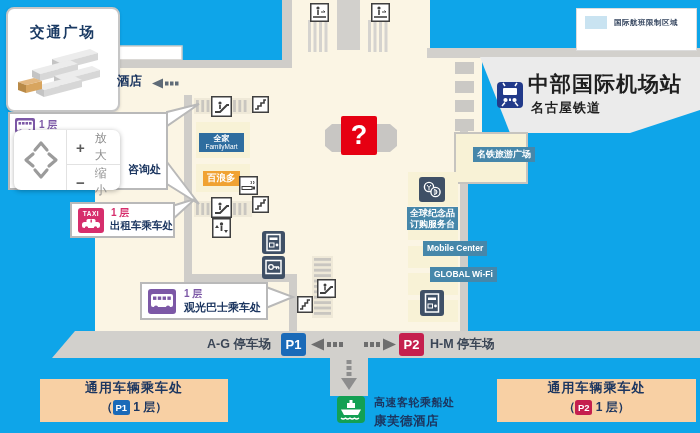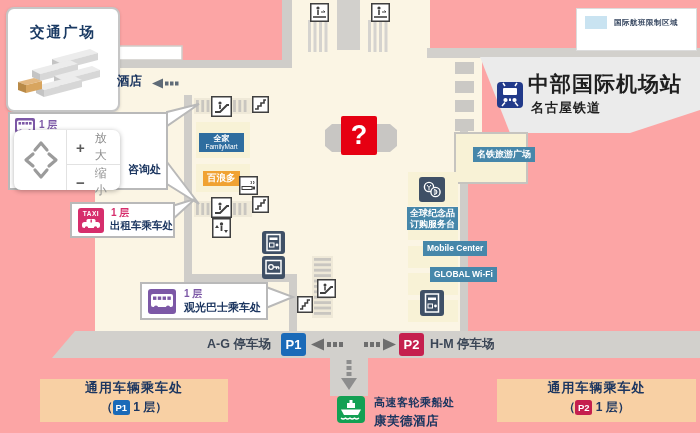--- a/index.html
+++ b/index.html
@@ -1,16 +1,16 @@
 <!DOCTYPE html>
 <html><head>
 <meta charset="utf-8">
 <style>
   html,body{margin:0;padding:0;background:#fff;}
-  .stage{position:relative;width:700px;height:433px;background:#fca5a5;overflow:hidden;
+  .stage{position:relative;width:700px;height:433px;background:#0ea5e9;overflow:hidden;
          font-family:"Liberation Sans","DejaVu Sans",sans-serif;}
   .abs{position:absolute;}
   .navy{color:#1c3660;}
   .bold{font-weight:bold;}
   .nowrap{white-space:nowrap;}
   .blab{position:absolute;background:#4687aa;color:#fff;font-weight:bold;
         font-size:9px;line-height:11px;padding:2px 4px;white-space:nowrap;margin-left:27px;}
   .callout{position:absolute;background:#fff;border:2px solid #b9b9b9;box-sizing:border-box;}
   .badge{display:flex;align-items:center;justify-content:center;color:#fff;font-weight:bold;}
   .card{position:absolute;left:6px;top:7px;width:114px;height:105px;background:#fff;

